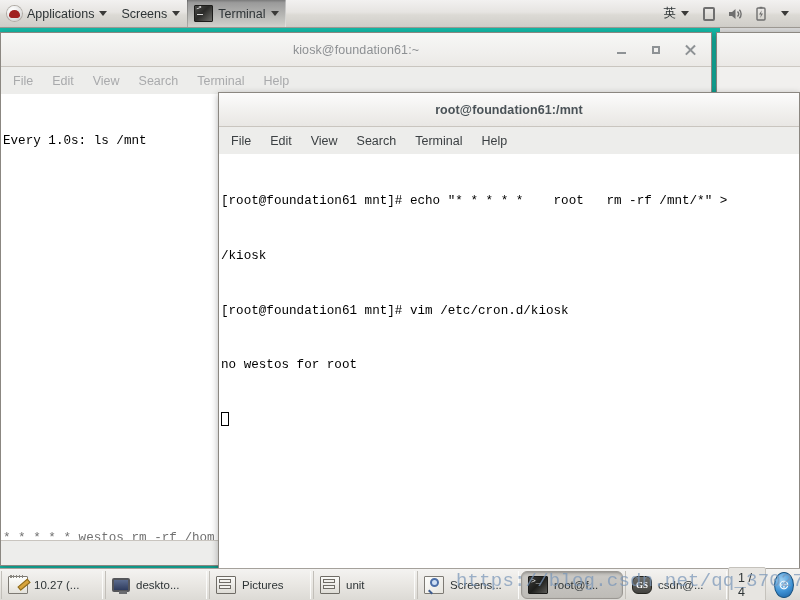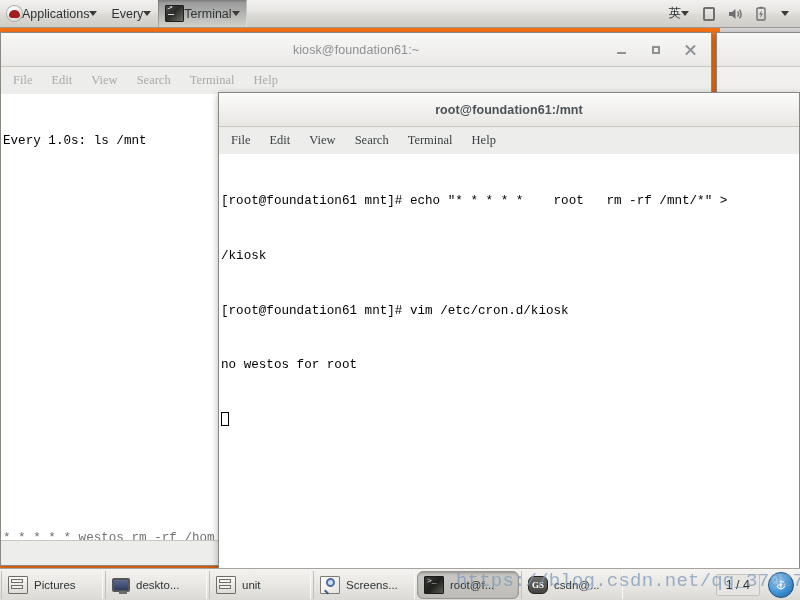--- a/index.html
+++ b/index.html
@@ -28,20 +28,21 @@
     align-items: center;
     font-size: 12.5px;
     color: #2e3436;
     box-sizing: border-box;
   }
   .panel-btn {
     display: flex;
     align-items: center;
     height: 27px;
     padding: 0 7px;
+    gap: 5px;
     cursor: default;
     white-space: nowrap;
   }
   .panel-btn.pressed {
     background: linear-gradient(to bottom, #7a7a7a 0%, #9a9a9a 10%, #c8c8c4 85%, #d4d2cd 100%);
     box-shadow: inset 1px 0 0 rgba(0,0,0,.18), inset -1px 0 0 rgba(255,255,255,.35);
   }
   .caret {
     width: 0; height: 0;
     border-left: 4px solid transparent;
@@ -107,21 +108,21 @@
     box-sizing: border-box;
   }
   
   .ico-speaker svg, .ico-battery svg { display: block; }
 
   
   #desktop {
     position: absolute;
     left: 0; top: 28px;
     width: 720px; height: 540px;
-    background: #f97316;
+    background: #14b8a6;
   }
 
   
   .window {
     position: absolute;
     background: #ededeb;
     border: 1px solid #8b8781;
     box-shadow: 0 2px 7px rgba(0,0,0,.30);
     box-sizing: border-box;
     overflow: hidden;
@@ -192,21 +193,21 @@
     display: flex;
     align-items: center;
     padding-left: 12px;
     gap: 19px;
     font-size: 12.5px;
     color: #3c4043;
     background: #ededeb;
     box-sizing: border-box;
   }
   .menubar.inactive { color: #a9aaac; }
-  .menu-item { cursor: default; white-space: nowrap; font-family: Liberation Serif, serif; }
+  .menu-item { cursor: default; white-space: nowrap; }
 
   .term-body {
     background: #ffffff;
     font-family: "Liberation Mono", monospace;
     font-size: 12.6px;
     line-height: 18.2px;
     color: #000000;
     padding: 2px 0 0 2px;
     white-space: pre;
     overflow: hidden;
@@ -442,21 +443,21 @@
 
 <div id="top-panel">
 
   <div class="panel-btn">
     <span class="rh-logo"></span>
     <span>Applications</span>
     <span class="caret"></span>
   </div>
 
   <div class="panel-btn">
-    <span>Every</span>
+    <span>Screens</span>
     <span class="caret"></span>
   </div>
 
   <div class="panel-btn pressed">
     <span class="term-mini-icon"></span>
     <span>Terminal</span>
     <span class="caret"></span>
   </div>
 
   <div id="panel-right">
@@ -538,32 +539,36 @@
       <div>[root@foundation61 mnt]# vim /etc/cron.d/kiosk</div>
       <div>no westos for root</div>
       <div><span class="cursor-box"></span></div>
     </div>
   </div>
 
 </div>
 
 <div id="taskbar">
 
+  <div class="task-btn">
+    <span class="task-ico ico-notepad"></span>
+    <span class="task-label">10.27 (...</span>
+  </div>
+
+  <div class="task-btn">
+    <span class="task-ico ico-monitor"></span>
+    <span class="task-label">deskto...</span>
+  </div>
 
   <div class="task-btn">
     <span class="task-ico ico-drawer"></span>
     <span class="task-label">Pictures</span>
   </div>
 
   <div class="task-btn">
-    <span class="task-ico ico-monitor"></span>
-    <span class="task-label">deskto...</span>
-  </div>
-
-  <div class="task-btn">
     <span class="task-ico ico-drawer"></span>
     <span class="task-label">unit</span>
   </div>
 
   <div class="task-btn">
     <span class="task-ico ico-magnify"></span>
     <span class="task-label">Screens...</span>
   </div>
 
   <div class="task-btn active">

